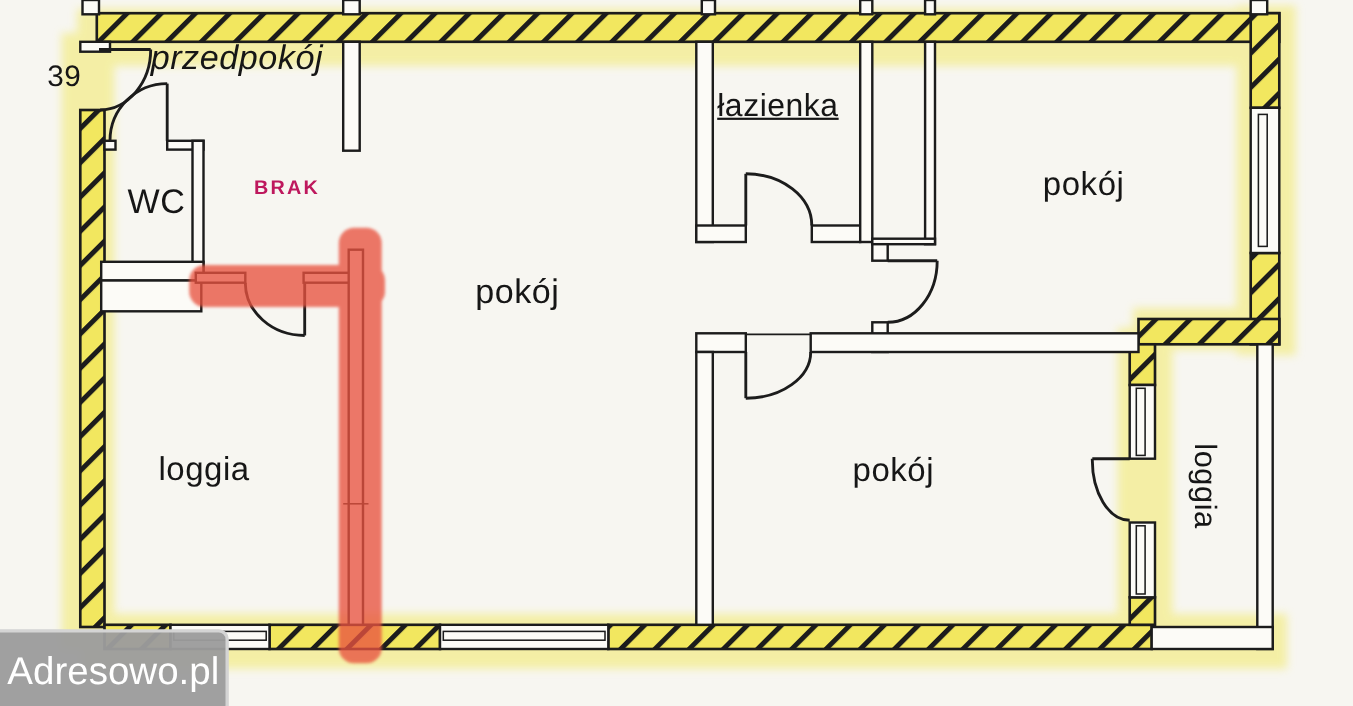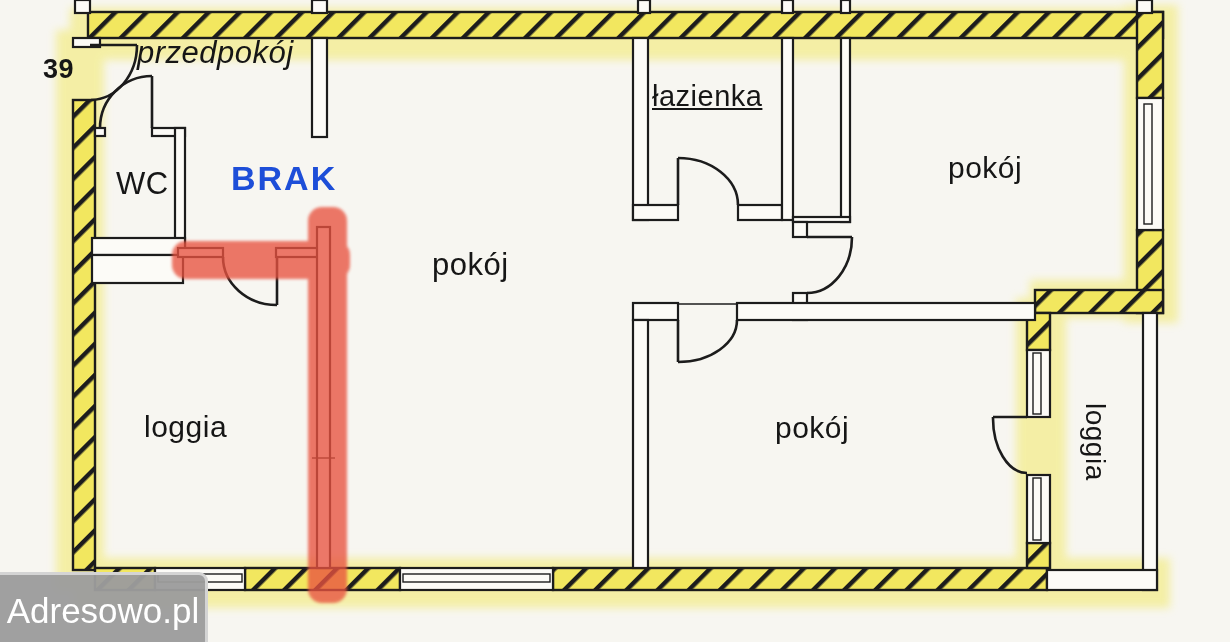--- a/index.html
+++ b/index.html
@@ -12,23 +12,23 @@
   }
   .plan svg{position:absolute;left:0;top:0;}
   .lbl{
     position:absolute;
     color:#161616;
     white-space:nowrap;
     line-height:1;
     letter-spacing:0.5px;
   }
   .lbl-hall      {left:137px;top:37px;  font-size:31px;font-style:italic;}
-  .lbl-num       {left:43px; top:56px;  font-size:27px; font-weight:700;}
+  .lbl-num       {left:43px; top:56px;  font-size:27px; font-weight:400;}
   .lbl-wc        {left:100px;top:168px; font-size:31px;margin-left:16px;}
-  .lbl-brak      {left:231px;top:161px; font-size:34px; font-weight:700; color:#1d4ed8; letter-spacing:2px;}
+  .lbl-brak      {left:231px;top:161px; font-size:18px; font-weight:700; color:#be185d; letter-spacing:2px;}
   .lbl-room-c    {left:432px;top:249px; font-size:31px;}
   .lbl-bath      {left:652px;top:82px;  font-size:29px;text-decoration:underline;}
   .lbl-room-tr   {left:948px;top:153px; font-size:30px;}
   .lbl-kitchen   {left:144px;top:412px; font-size:30px;}
   .lbl-room-b    {left:775px;top:413px; font-size:30px;}
   .lbl-loggia    {left:1058px;top:420px;font-size:28px; transform:rotate(90deg); transform-origin:34px 17px;}
   .watermark{
     position:absolute;left:-8px;top:572px;
     width:216px;height:78px;
     background:rgba(156,156,156,0.96);

